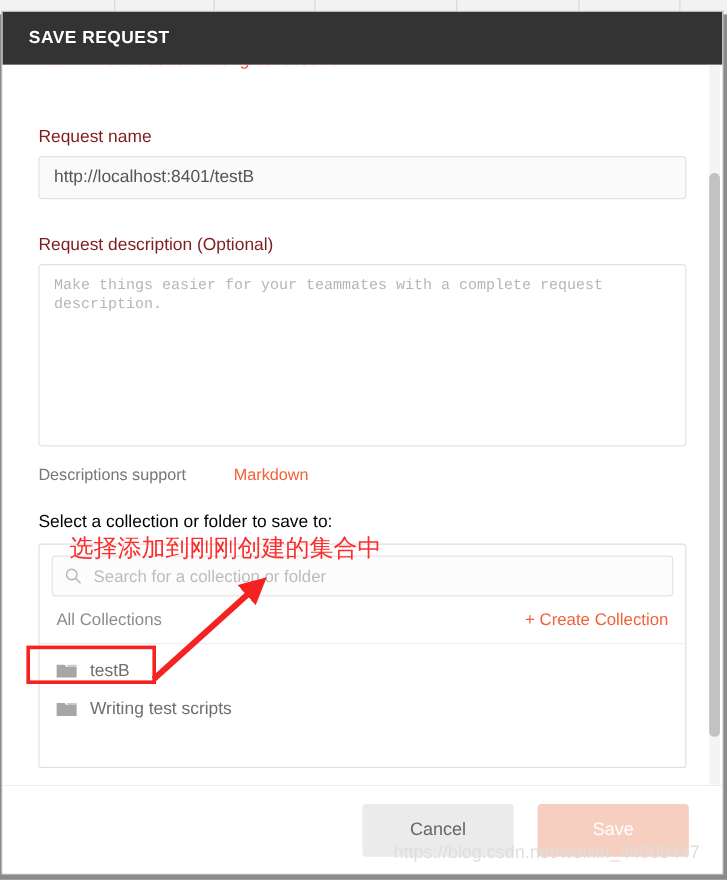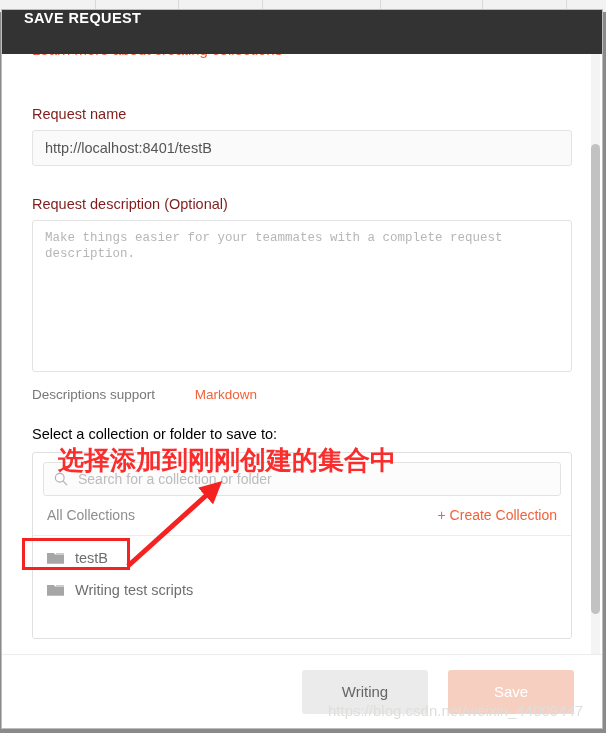--- a/index.html
+++ b/index.html
@@ -46,21 +46,21 @@
     height: 718px;
     background: #ffffff;
     box-shadow: 0 0 0 1px #bdbdbd;
     overflow: hidden;
   }
 
   .modal-header {
     height: 44px;
     background: #333333;
     display: flex;
-    align-items: flex-start;
+    align-items: center;
     padding: 0 0 0 22px;
     box-sizing: border-box;
   }
   .modal-title {
     color: #ffffff;
     font-size: 14.5px;
     font-weight: bold;
     letter-spacing: 0.4px;
   }
 
@@ -279,22 +279,22 @@
   .annotation-layer {
     position: absolute;
     left: 0; top: 0;
     width: 606px; height: 733px;
     pointer-events: none;
   }
   .anno-text {
     position: absolute;
     left: 58px;
     top: 443px;
-    font-size: 26px;
-    font-weight: bold;
+    font-size: 20px;
+    font-weight: normal;
     color: #fb2c2c;
     font-family: "DejaVu Sans", sans-serif;
     white-space: nowrap;
     letter-spacing: 0px;
   }
   .anno-box {
     position: absolute;
     left: 22px;
     top: 538px;
     width: 108px;
@@ -386,21 +386,21 @@
           </div>
         </div>
 
       </div>
 
       <div class="scroll-track"></div>
       <div class="scroll-thumb"></div>
     </div>
 
     <div class="modal-footer">
-      <button class="btn btn-cancel">Writing</button>
+      <button class="btn btn-cancel">Cancel</button>
       <button class="btn btn-save">Save</button>
     </div>
 
   </div>
 
   <div class="annotation-layer">
     <div class="anno-text">选择添加到刚刚创建的集合中</div>
     <div class="anno-box"></div>
     <svg width="606" height="733" style="position:absolute;left:0;top:0">
       <defs>

